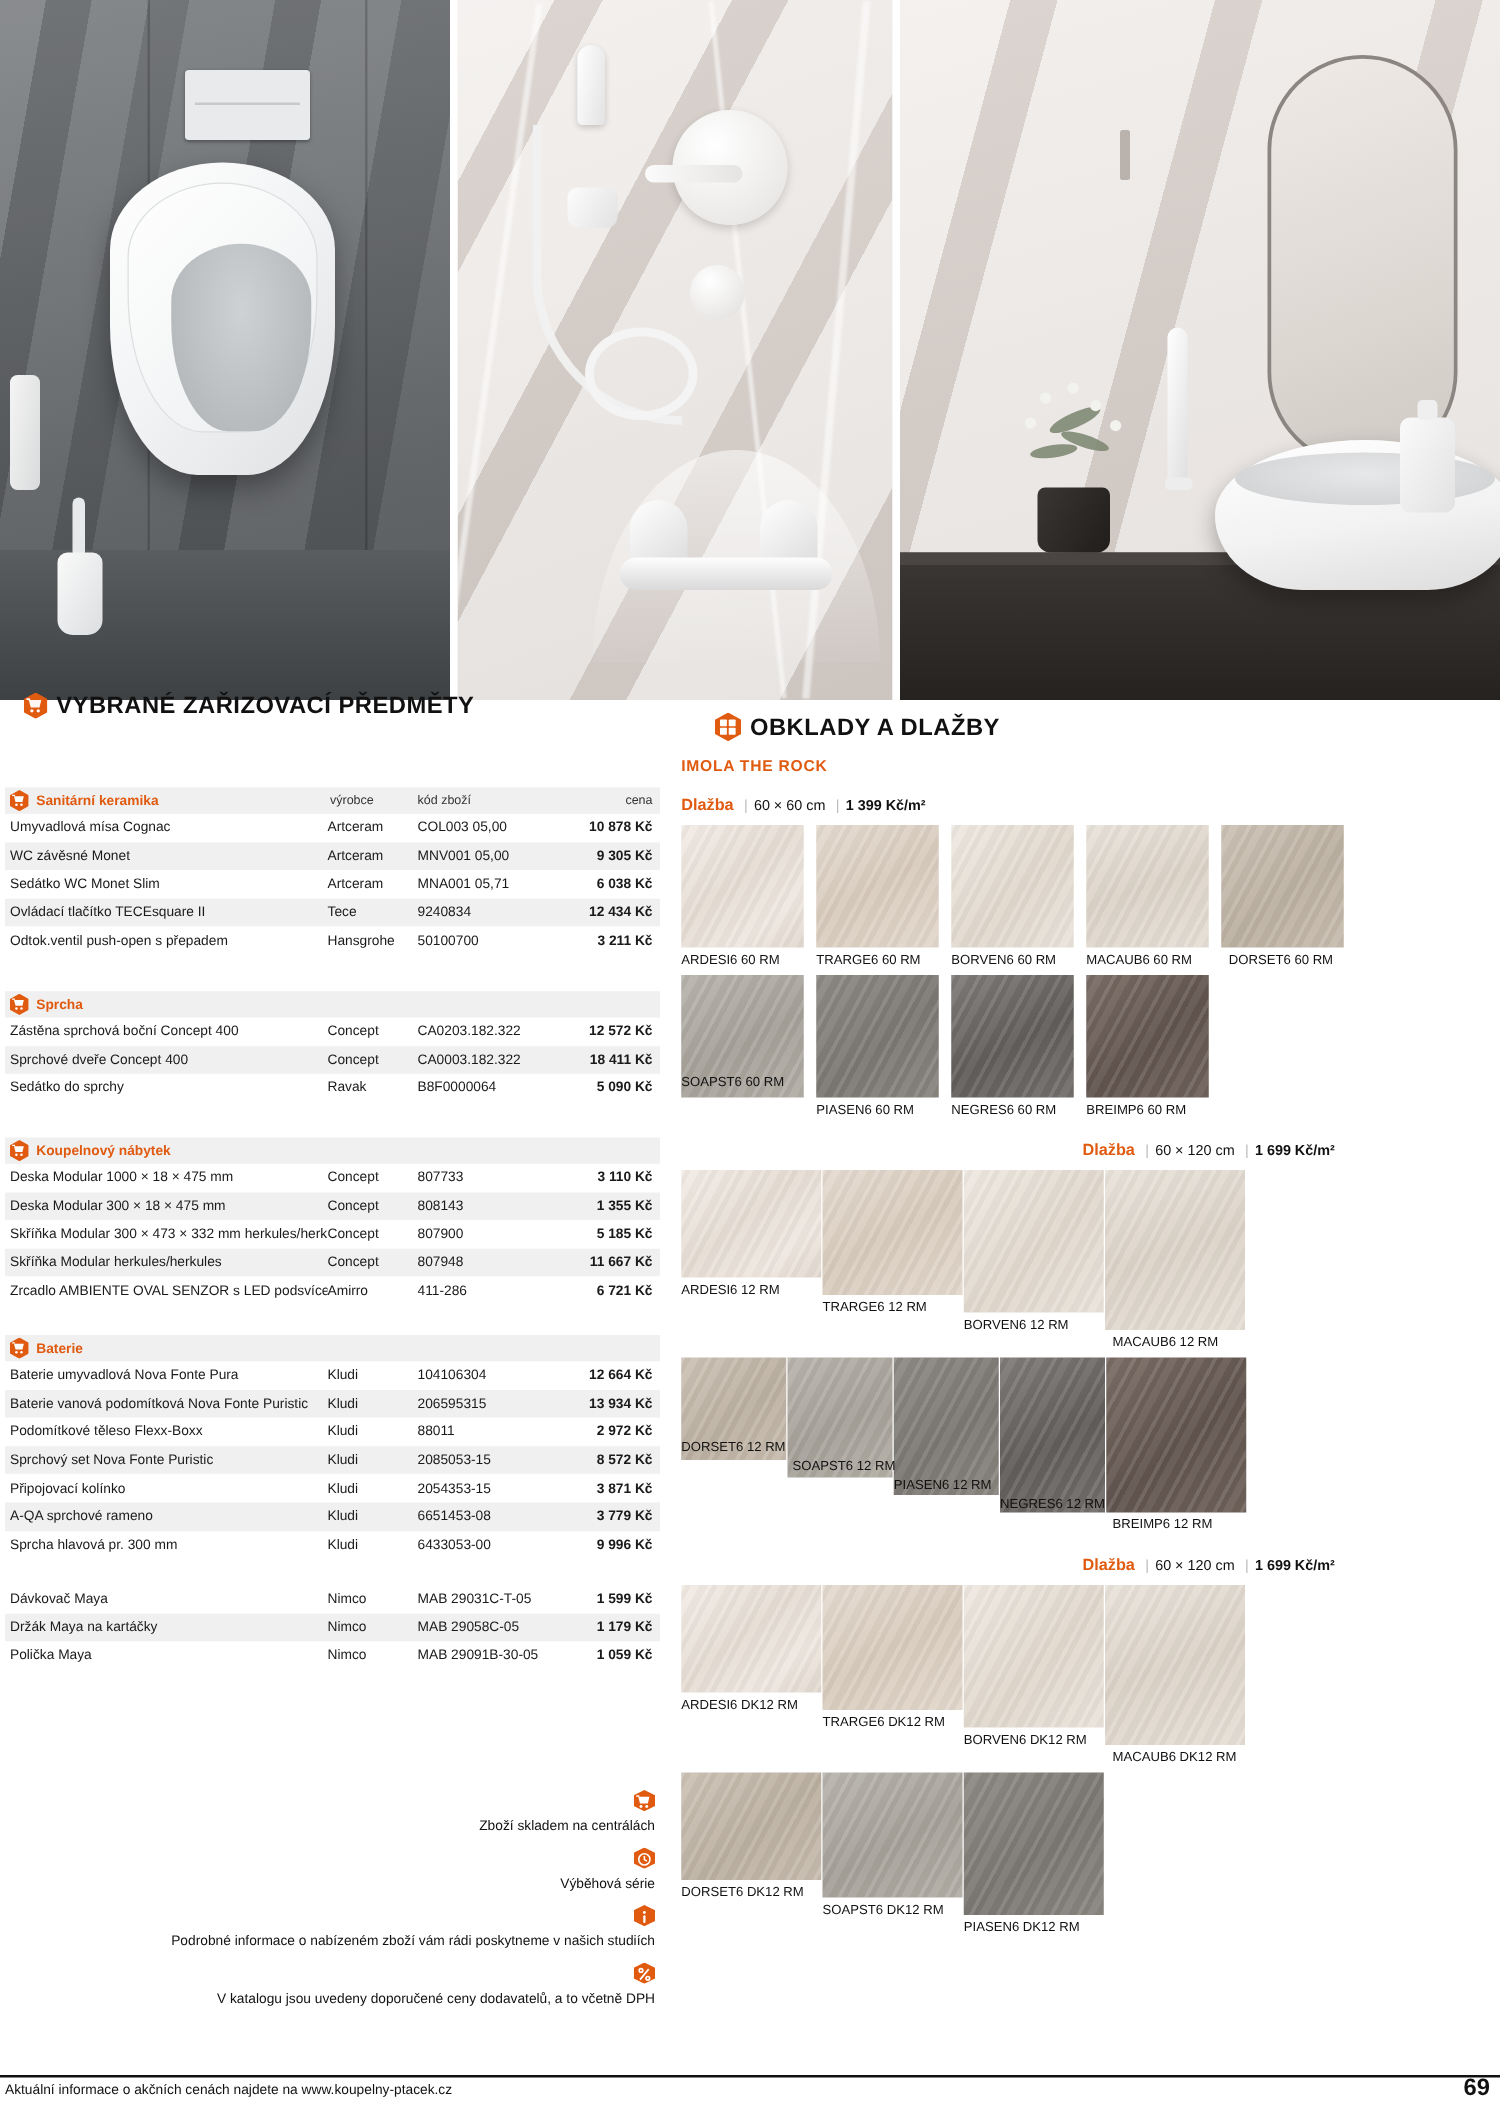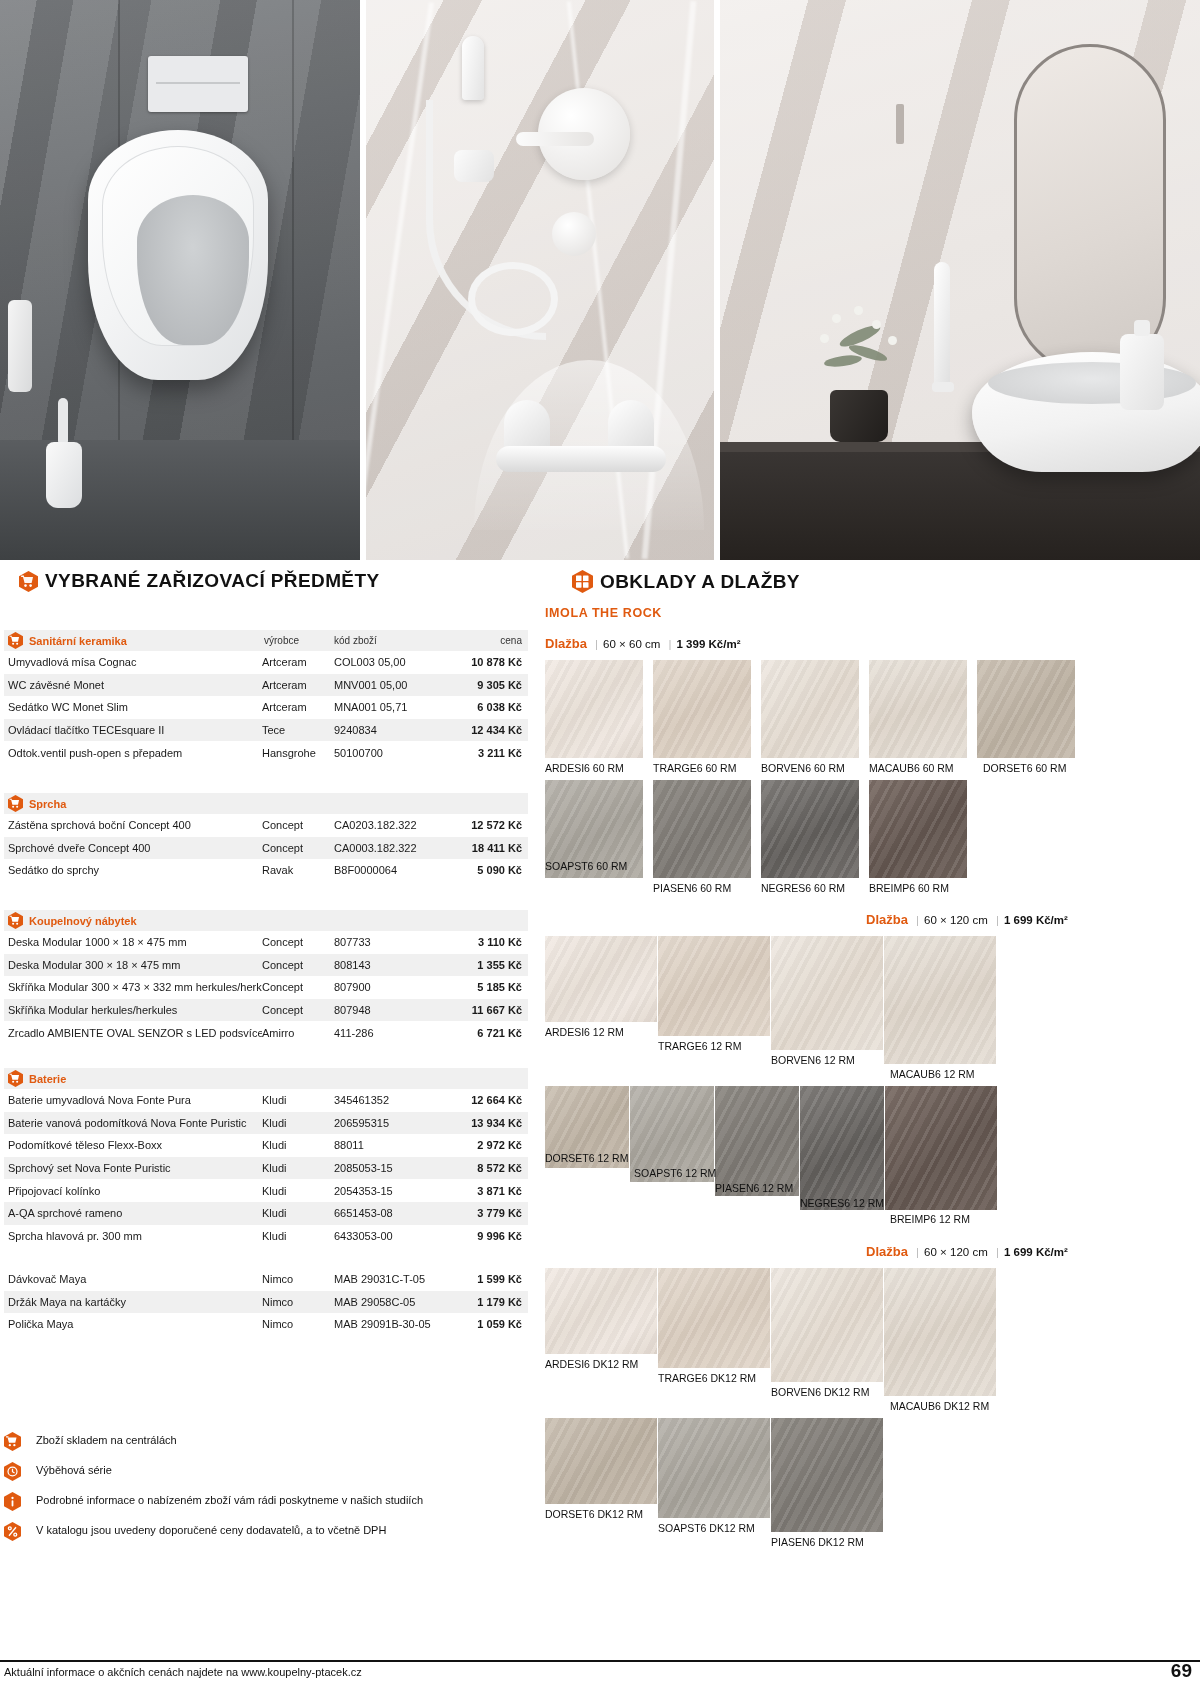--- a/index.html
+++ b/index.html
@@ -103,21 +103,21 @@
   .plant { position:absolute; left:88px; bottom:164px; width:110px; height:96px; }
   .leaf { position:absolute; background:#7f8a74; border-radius:50%; opacity:.9; }
   .flw { position:absolute; width:9px; height:9px; border-radius:50%; background:#f2f2ee; }
   .wall-niche { position:absolute; left:176px; top:104px; width:8px; height:40px; background:#b9b2ad; border-radius:2px; }
 
   
   .sec-title {
     position:absolute;
     font-size:19px; font-weight:bold; letter-spacing:.4px; color:#111;
   }
-  #t-left { left:4px; top:570px;padding-left:15px; }
+  #t-left { left:4px; top:554px;padding-left:15px; }
   #t-right { left:572px; top:570px; }
   .brand-line { position:absolute; left:545px; top:606px; font-size:12.5px; font-weight:bold; color:#e05a10; letter-spacing:.6px; }
 
   .hex {
     display:inline-block; width:19px; height:21px; vertical-align:-5px; margin-right:7px;
     background:#e05a10;
     clip-path:polygon(50% 0%, 100% 25%, 100% 75%, 50% 100%, 0% 75%, 0% 25%);
     position:relative;
   }
   .hex svg { position:absolute; left:0; top:0; }
@@ -134,21 +134,21 @@
   .colhead span { display:inline-block; }
   .row { display:flex; align-items:center; height:22.6px; font-size:11px; }
   .row.alt { background:#f0f0f0; }
   .c-name { width:258px; padding-left:4px; white-space:nowrap; overflow:hidden; }
   .c-mfr  { width:72px; }
   .c-code { width:118px; }
   .c-price{ width:76px; text-align:right; padding-right:6px; font-weight:bold; }
 
   
   .notes { position:absolute; left:4px; top:1432px; width:520px; }
-  .note { display:flex; align-items:flex-start; gap:15px; font-size:11px; margin-bottom:11px; color:#111; }
+  .note { display:flex; align-items:flex-end; gap:4px; font-size:11px; margin-bottom:11px; color:#111;flex-direction:column; }
   .note .hex { width:17px; height:19px; margin-right:0; flex:0 0 17px; }
   .note-txt { padding-top:2px; }
 
   .footer-bar { position:absolute; left:0; top:1666px; width:1200px; height:34px; background:#ffffff; }
   .footer-line { position:absolute; left:0; top:1660px; width:1200px; height:2px; background:#111; }
   .footer-txt { position:absolute; left:4px; top:1666px; font-size:11px; color:#111; }
   .pagenum { position:absolute; right:8px; top:1660px; font-size:19px; font-weight:bold; color:#111; }
 
   
   .tile-head { position:absolute; font-size:11.5px; color:#111; white-space:nowrap; }
@@ -412,21 +412,21 @@
             <circle cx="11.6" cy="14.6" r="1.3"></circle>
             <rect x="2" y="4.6" width="3.2" height="1.3" rx=".6"></rect>
           </g>
         </svg>
     </span>
     <span>Baterie</span>
   </div>
   <div class="row">
       <div class="c-name">Baterie umyvadlová Nova Fonte Pura</div>
       <div class="c-mfr">Kludi</div>
-      <div class="c-code">345461352</div>
+      <div class="c-code">104106304</div>
       <div class="c-price">12 664 Kč</div>
     </div>
   <div class="row alt">
       <div class="c-name">Baterie vanová podomítková Nova Fonte Puristic</div>
       <div class="c-mfr">Kludi</div>
       <div class="c-code">206595315</div>
       <div class="c-price">13 934 Kč</div>
     </div>
   <div class="row">
       <div class="c-name">Podomítkové těleso Flexx-Boxx</div>

